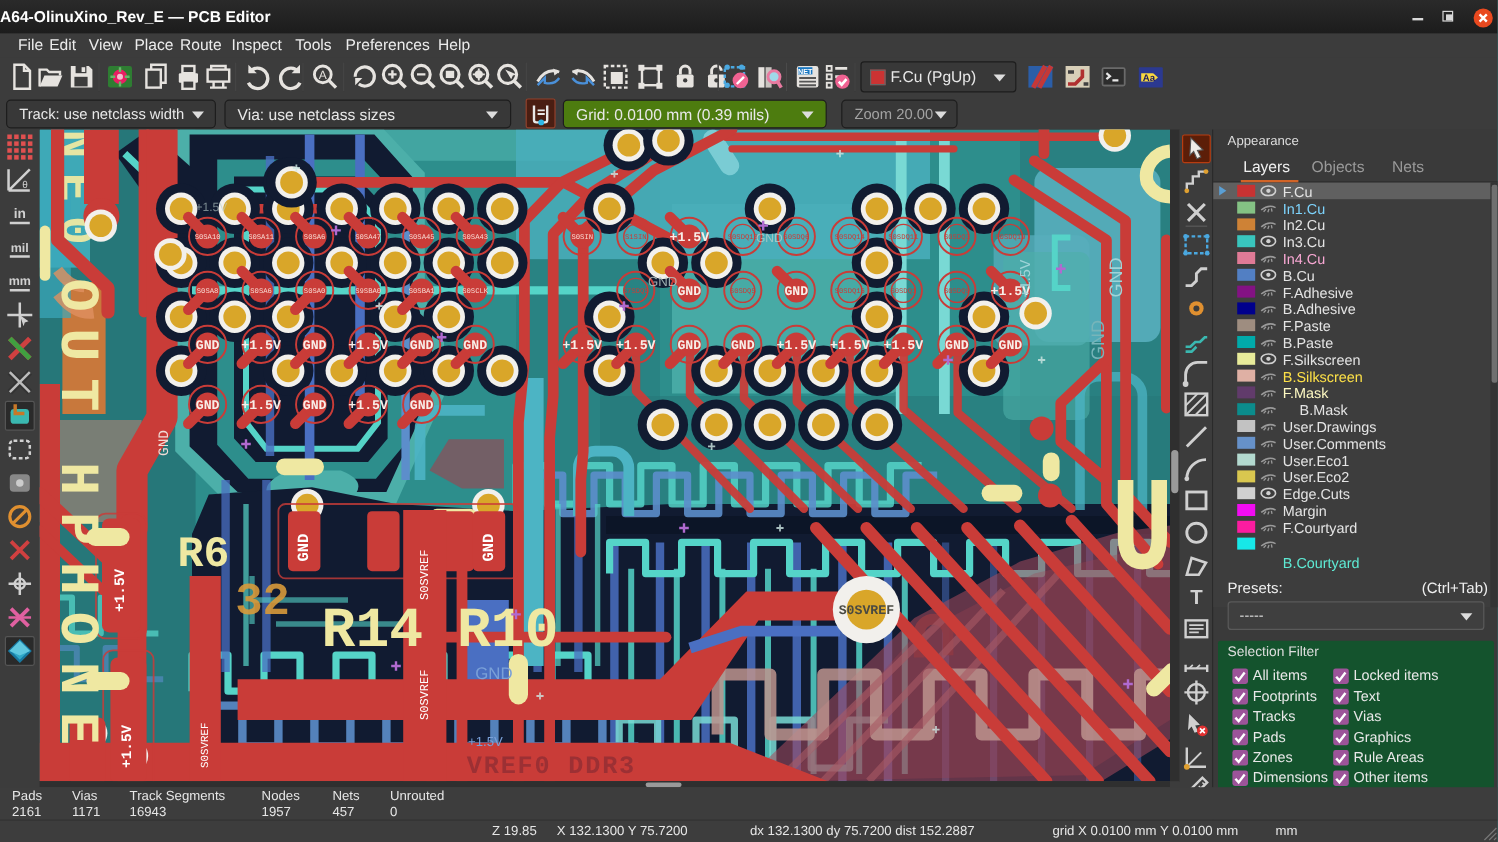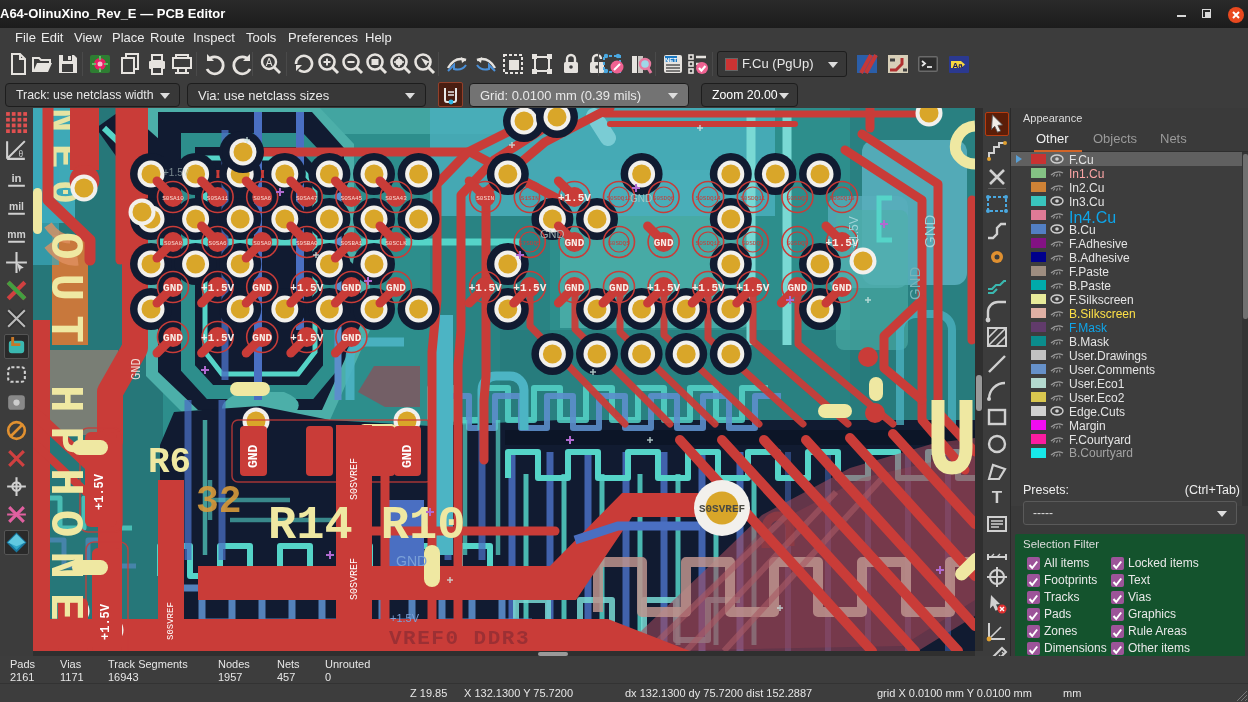--- a/index.html
+++ b/index.html
@@ -209,26 +209,26 @@
 <div style="position:absolute;left:187px;top:83px;width:239px;height:24px;background:#383838;border:1px solid #1d1d1d;border-radius:4px">
 <div style="position:absolute;left:10px;top:3.5px;font-size:13px;color:#e8e8e8;white-space:nowrap">Via: use netclass sizes</div>
 <div style="position:absolute;right:10px;top:9px;width:0;height:0;border-left:5px solid transparent;border-right:5px solid transparent;border-top:6px solid #ddd"></div>
   </div>
 <div style="position:absolute;left:438px;top:82px;width:25px;height:25px;background:#4a1e12;border:1.5px solid #93402a;border-radius:2px">
  <svg width="22" height="22" viewBox="0 0 22 22" style="margin:0.5px">
       <path d="M5,4 v12 a2,2 0 0 0 2,2 h7 a2,2 0 0 0 2,-2 v-12" fill="none" stroke="#e8e8e8" stroke-width="2"></path>
       <path d="M8,8 h6 M8,11 h6" stroke="#e8e8e8" stroke-width="1.6"></path>
       <circle cx="11" cy="18" r="2.4" fill="#30b8e8"></circle>
     </svg></div>
-<div style="position:absolute;left:469px;top:83px;width:220px;height:24px;background:#737373;border:1px solid #1d1d1d;border-radius:4px">
+<div style="position:absolute;left:469px;top:83px;width:220px;height:24px;background:#4d7c0f;border:1px solid #1d1d1d;border-radius:4px">
 <div style="position:absolute;left:10px;top:3.5px;font-size:13px;color:#e8e8e8;white-space:nowrap">Grid: 0.0100 mm (0.39 mils)</div>
 <div style="position:absolute;right:10px;top:9px;width:0;height:0;border-left:5px solid transparent;border-right:5px solid transparent;border-top:6px solid #ddd"></div>
   </div>
 <div style="position:absolute;left:701px;top:83px;width:97px;height:24px;background:#383838;border:1px solid #1d1d1d;border-radius:4px">
-<div style="position:absolute;left:10px;top:3.5px;font-size:12.3px;color:#ffffff;white-space:nowrap">Zoom 20.00</div>
+<div style="position:absolute;left:10px;top:3.5px;font-size:12.3px;color:#a3a3a3;white-space:nowrap">Zoom 20.00</div>
 <div style="position:absolute;right:8px;top:9px;width:0;height:0;border-left:5px solid transparent;border-right:5px solid transparent;border-top:6px solid #ddd"></div>
   </div>
 
 <div style="position:absolute;left:0;top:108px;width:33px;height:543px;background:#3c3c3c"></div>
 <svg style="position:absolute;left:4px;top:110px;border-radius:2px" width="25" height="25" viewBox="0 0 24 24">
     <g fill="#e05050">
       <rect x="2.0" y="2.0" width="3.6" height="3.6"></rect>
       <rect x="7.5" y="2.0" width="3.6" height="3.6"></rect>
       <rect x="13.0" y="2.0" width="3.6" height="3.6"></rect>
       <rect x="18.5" y="2.0" width="3.6" height="3.6"></rect>
@@ -937,42 +937,42 @@
     <circle cx="4" cy="20" r="2.4" fill="#e0a030"></circle>
   </svg>
 <svg style="position:absolute;left:985px;top:645px;border-radius:2px" width="24" height="24" viewBox="0 0 24 24">
     <path d="M3,17 L17,3 l4,4 L7,21 z" fill="none" stroke="#d0d0d0" stroke-width="2"></path>
     <path d="M8,16 l2,2 M11,13 l2,2 M14,10 l2,2 M17,7 l2,2" stroke="#d0d0d0" stroke-width="1.2"></path>
   </svg>
 
 <div style="position:absolute;left:1010px;top:108px;width:238px;height:575px;background:#3a3a3a;border-left:1px solid #2a2a2a">
     <div style="position:absolute;left:12px;top:4px;font-size:11px;color:#ddd">Appearance</div>
     <div style="position:absolute;left:0px;top:18px;width:238px;height:26px;border-bottom:1px solid #2e2e2e">
-      <div style="position:absolute;left:25px;top:5px;font-size:13px;color:#f0f0f0">Other</div>
+      <div style="position:absolute;left:25px;top:5px;font-size:13px;color:#f0f0f0">Layers</div>
       <div style="position:absolute;left:23px;top:24px;width:48px;height:2.5px;background:#d26427"></div>
       <div style="position:absolute;left:82px;top:5px;font-size:13px;color:#9a9a9a">Objects</div>
       <div style="position:absolute;left:149px;top:5px;font-size:13px;color:#9a9a9a">Nets</div>
     </div>
     <div style="position:absolute;left:0;top:44px;width:238px;height:354px;background:#3d3d3d;overflow:hidden">
       <div style="position:absolute;left:0;top:0px;width:232px;height:14px;background:#606060;">
         <div style="position:absolute;left:5px;top:3px;width:0;height:0;border-top:4px solid transparent;border-bottom:4px solid transparent;border-left:6px solid #5a9fd4"></div>
         <div style="position:absolute;left:20px;top:2px;width:15px;height:10px;background:#c83232"></div>
         <svg style="position:absolute;left:39px;top:2px" width="14" height="10" viewBox="0 0 14 10">
           <ellipse cx="7" cy="5" rx="6" ry="4" fill="none" stroke="#cfcfcf" stroke-width="1.4"></ellipse>
           <circle cx="7" cy="5" r="1.8" fill="#cfcfcf"></circle>
         </svg>
         <div style="position:absolute;left:58px;top:0.5px;font-size:12px;color:#e4e4e4">F.Cu</div>
       </div>
       <div style="position:absolute;left:0;top:14px;width:232px;height:14px;">
         <div style="position:absolute;left:20px;top:2px;width:15px;height:10px;background:#84c284"></div>
         <svg style="position:absolute;left:39px;top:2px" width="14" height="10" viewBox="0 0 14 10">
           <path d="M1,7 Q7,2 13,5" fill="none" stroke="#9a9a9a" stroke-width="1.3"></path>
           <path d="M3,8.5 l2,-2.2 M6.5,8.8 l1,-2.6 M10,8.3 l-0.5,-2.6" stroke="#9a9a9a" stroke-width="1.1"></path>
         </svg>
-        <div style="position:absolute;left:58px;top:0.5px;font-size:12px;color:#fca5a5">In1.Cu</div>
+        <div style="position:absolute;left:58px;top:0.5px;font-size:12px;color:#7dd3fc">In1.Cu</div>
       </div>
       <div style="position:absolute;left:0;top:28px;width:232px;height:14px;">
         <div style="position:absolute;left:20px;top:2px;width:15px;height:10px;background:#ce8236"></div>
         <svg style="position:absolute;left:39px;top:2px" width="14" height="10" viewBox="0 0 14 10">
           <path d="M1,7 Q7,2 13,5" fill="none" stroke="#9a9a9a" stroke-width="1.3"></path>
           <path d="M3,8.5 l2,-2.2 M6.5,8.8 l1,-2.6 M10,8.3 l-0.5,-2.6" stroke="#9a9a9a" stroke-width="1.1"></path>
         </svg>
         <div style="position:absolute;left:58px;top:0.5px;font-size:12px;color:#e4e4e4">In2.Cu</div>
       </div>
       <div style="position:absolute;left:0;top:42px;width:232px;height:14px;">
@@ -982,21 +982,21 @@
           <circle cx="7" cy="5" r="1.8" fill="#cfcfcf"></circle>
         </svg>
         <div style="position:absolute;left:58px;top:0.5px;font-size:12px;color:#e4e4e4">In3.Cu</div>
       </div>
       <div style="position:absolute;left:0;top:56px;width:232px;height:14px;">
         <div style="position:absolute;left:20px;top:2px;width:15px;height:10px;background:#e07a96"></div>
         <svg style="position:absolute;left:39px;top:2px" width="14" height="10" viewBox="0 0 14 10">
           <path d="M1,7 Q7,2 13,5" fill="none" stroke="#9a9a9a" stroke-width="1.3"></path>
           <path d="M3,8.5 l2,-2.2 M6.5,8.8 l1,-2.6 M10,8.3 l-0.5,-2.6" stroke="#9a9a9a" stroke-width="1.1"></path>
         </svg>
-        <div style="position:absolute;left:58px;top:0.5px;font-size:16px;color:#0ea5e9">In4.Cu</div>
+        <div style="position:absolute;left:58px;top:0.5px;font-size:12px;color:#f9a8d4">In4.Cu</div>
       </div>
       <div style="position:absolute;left:0;top:70px;width:232px;height:14px;">
         <div style="position:absolute;left:20px;top:2px;width:15px;height:10px;background:#527fc3"></div>
         <svg style="position:absolute;left:39px;top:2px" width="14" height="10" viewBox="0 0 14 10">
           <ellipse cx="7" cy="5" rx="6" ry="4" fill="none" stroke="#cfcfcf" stroke-width="1.4"></ellipse>
           <circle cx="7" cy="5" r="1.8" fill="#cfcfcf"></circle>
         </svg>
         <div style="position:absolute;left:58px;top:0.5px;font-size:12px;color:#e4e4e4">B.Cu</div>
       </div>
       <div style="position:absolute;left:0;top:84px;width:232px;height:14px;">
@@ -1046,29 +1046,29 @@
           <path d="M3,8.5 l2,-2.2 M6.5,8.8 l1,-2.6 M10,8.3 l-0.5,-2.6" stroke="#9a9a9a" stroke-width="1.1"></path>
         </svg>
         <div style="position:absolute;left:58px;top:0.5px;font-size:12px;color:#fde047">B.Silkscreen</div>
       </div>
       <div style="position:absolute;left:0;top:168px;width:232px;height:14px;">
         <div style="position:absolute;left:20px;top:2px;width:15px;height:10px;background:#613b6b"></div>
         <svg style="position:absolute;left:39px;top:2px" width="14" height="10" viewBox="0 0 14 10">
           <path d="M1,7 Q7,2 13,5" fill="none" stroke="#9a9a9a" stroke-width="1.3"></path>
           <path d="M3,8.5 l2,-2.2 M6.5,8.8 l1,-2.6 M10,8.3 l-0.5,-2.6" stroke="#9a9a9a" stroke-width="1.1"></path>
         </svg>
-        <div style="position:absolute;left:58px;top:0.5px;font-size:12px;color:#0ea5e9">F.Mask</div>
+        <div style="position:absolute;left:58px;top:0.5px;font-size:12px;color:#fef9c3">F.Mask</div>
       </div>
       <div style="position:absolute;left:0;top:182px;width:232px;height:14px;">
         <div style="position:absolute;left:20px;top:2px;width:15px;height:10px;background:#0b8c8c"></div>
         <svg style="position:absolute;left:39px;top:2px" width="14" height="10" viewBox="0 0 14 10">
           <path d="M1,7 Q7,2 13,5" fill="none" stroke="#9a9a9a" stroke-width="1.3"></path>
           <path d="M3,8.5 l2,-2.2 M6.5,8.8 l1,-2.6 M10,8.3 l-0.5,-2.6" stroke="#9a9a9a" stroke-width="1.1"></path>
         </svg>
-        <div style="position:absolute;left:58px;top:0.5px;font-size:12px;color:#e4e4e4">B.Mask</div>
+        <div style="position:absolute;left:72px;top:0.5px;font-size:12px;color:#e4e4e4">B.Mask</div>
       </div>
       <div style="position:absolute;left:0;top:196px;width:232px;height:14px;">
         <div style="position:absolute;left:20px;top:2px;width:15px;height:10px;background:#c2c2c2"></div>
         <svg style="position:absolute;left:39px;top:2px" width="14" height="10" viewBox="0 0 14 10">
           <path d="M1,7 Q7,2 13,5" fill="none" stroke="#9a9a9a" stroke-width="1.3"></path>
           <path d="M3,8.5 l2,-2.2 M6.5,8.8 l1,-2.6 M10,8.3 l-0.5,-2.6" stroke="#9a9a9a" stroke-width="1.1"></path>
         </svg>
         <div style="position:absolute;left:58px;top:0.5px;font-size:12px;color:#e4e4e4">User.Drawings</div>
       </div>
       <div style="position:absolute;left:0;top:210px;width:232px;height:14px;">
@@ -1118,21 +1118,21 @@
           <path d="M3,8.5 l2,-2.2 M6.5,8.8 l1,-2.6 M10,8.3 l-0.5,-2.6" stroke="#9a9a9a" stroke-width="1.1"></path>
         </svg>
         <div style="position:absolute;left:58px;top:0.5px;font-size:12px;color:#e4e4e4">F.Courtyard</div>
       </div>
       <div style="position:absolute;left:0;top:294px;width:232px;height:14px;">
         <div style="position:absolute;left:20px;top:2px;width:15px;height:10px;background:#17e8e8"></div>
         <svg style="position:absolute;left:39px;top:2px" width="14" height="10" viewBox="0 0 14 10">
           <path d="M1,7 Q7,2 13,5" fill="none" stroke="#9a9a9a" stroke-width="1.3"></path>
           <path d="M3,8.5 l2,-2.2 M6.5,8.8 l1,-2.6 M10,8.3 l-0.5,-2.6" stroke="#9a9a9a" stroke-width="1.1"></path>
         </svg>
-        <div style="position:absolute;left:58px;top:0;font-size:12px;color:#a3a3a3">B.Courtyard</div>
+        <div style="position:absolute;left:58px;top:16px;font-size:12px;color:#5eead4">B.Courtyard</div>
       </div>
     </div>
     <div style="position:absolute;left:231px;top:44px;width:6px;height:354px;background:#343434"></div>
     <div style="position:absolute;left:231.5px;top:46px;width:5px;height:165px;background:#707070;border-radius:2px"></div>
     <div style="position:absolute;left:12px;top:375px;font-size:12.5px;color:#eee">Presets:</div>
     <div style="position:absolute;right:8px;top:375px;font-size:12.5px;color:#eee">(Ctrl+Tab)</div>
     <div style="position:absolute;left:12px;top:393px;width:214px;height:24px;background:#3f3f3f;border:1px solid #5a5a5a;border-radius:3px">
       <div style="position:absolute;left:9px;top:4px;font-size:12px;color:#ddd">-----</div>
       <div style="position:absolute;right:9px;top:9px;width:0;height:0;border-left:5px solid transparent;border-right:5px solid transparent;border-top:6px solid #ddd"></div>
     </div>

